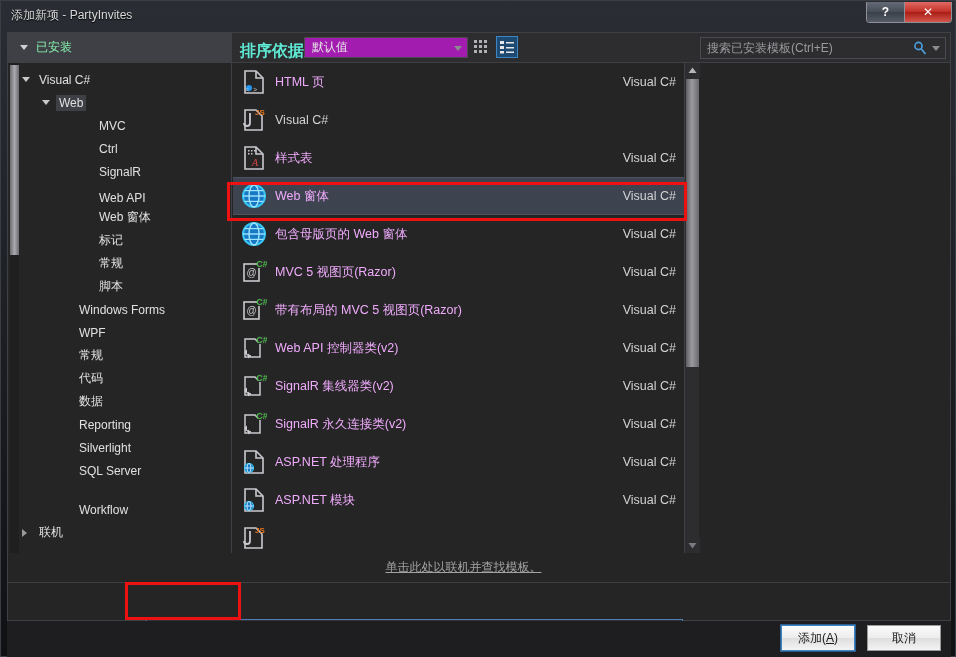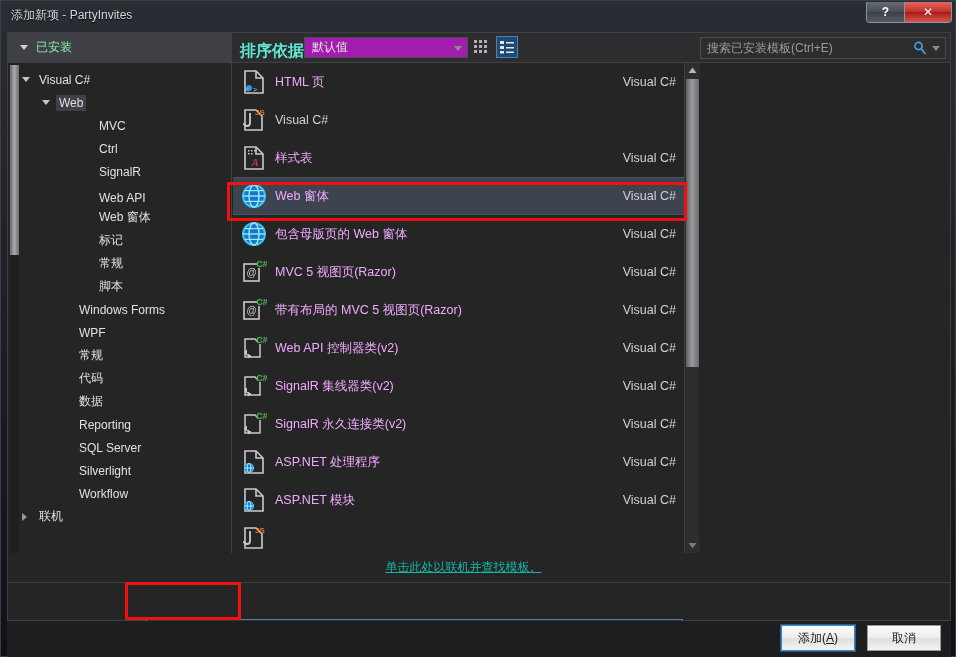--- a/index.html
+++ b/index.html
@@ -274,21 +274,21 @@
   .detail-desc { font-size: 12px; color: #dcdcdc; line-height: 1.5; }
 
   
   .online-link {
     position: absolute;
     left: 225px; top: 521px;
     width: 461px; height: 26px;
     display: flex; align-items: center; justify-content: center;
   }
   .online-link a {
-    font-size: 12px; color: #14b8a6;
+    font-size: 12px; color: #a3a3a3;
     text-decoration: underline;
     cursor: pointer;
   }
 
   
   .name-sep {
     position: absolute;
     left: 0; top: 549px;
     width: 942px; height: 1px;
     background: #3f3f46;
@@ -481,27 +481,27 @@
           <div class="tree-item" style="padding-left: 40px;">
             <span class="tw"></span>
             <span class="lbl">数据</span>
           </div>
           <div class="tree-item" style="padding-left: 40px;">
             <span class="tw"></span>
             <span class="lbl">Reporting</span>
           </div>
           <div class="tree-item" style="padding-left: 40px;">
             <span class="tw"></span>
+            <span class="lbl">Silverlight</span>
+          </div>
+          <div class="tree-item" style="padding-left: 40px;">
+            <span class="tw"></span>
             <span class="lbl">SQL Server</span>
           </div>
-          <div class="tree-item" style="padding-left: 40px;">
-            <span class="tw"></span>
-            <span class="lbl">Silverlight</span>
-          </div>
-          <div class="tree-item" style="padding-left: 40px;">
+          <div class="tree-item" style="padding-left: 40px; margin-top: 16px;">
             <span class="tw"></span>
             <span class="lbl">Workflow</span>
           </div>
           <div class="tree-item" style="padding-left: 0px;">
             <span class="tw">
               <span class="tri-s right"></span>
             </span>
             <span class="lbl">联机</span>
           </div>
         </div>

